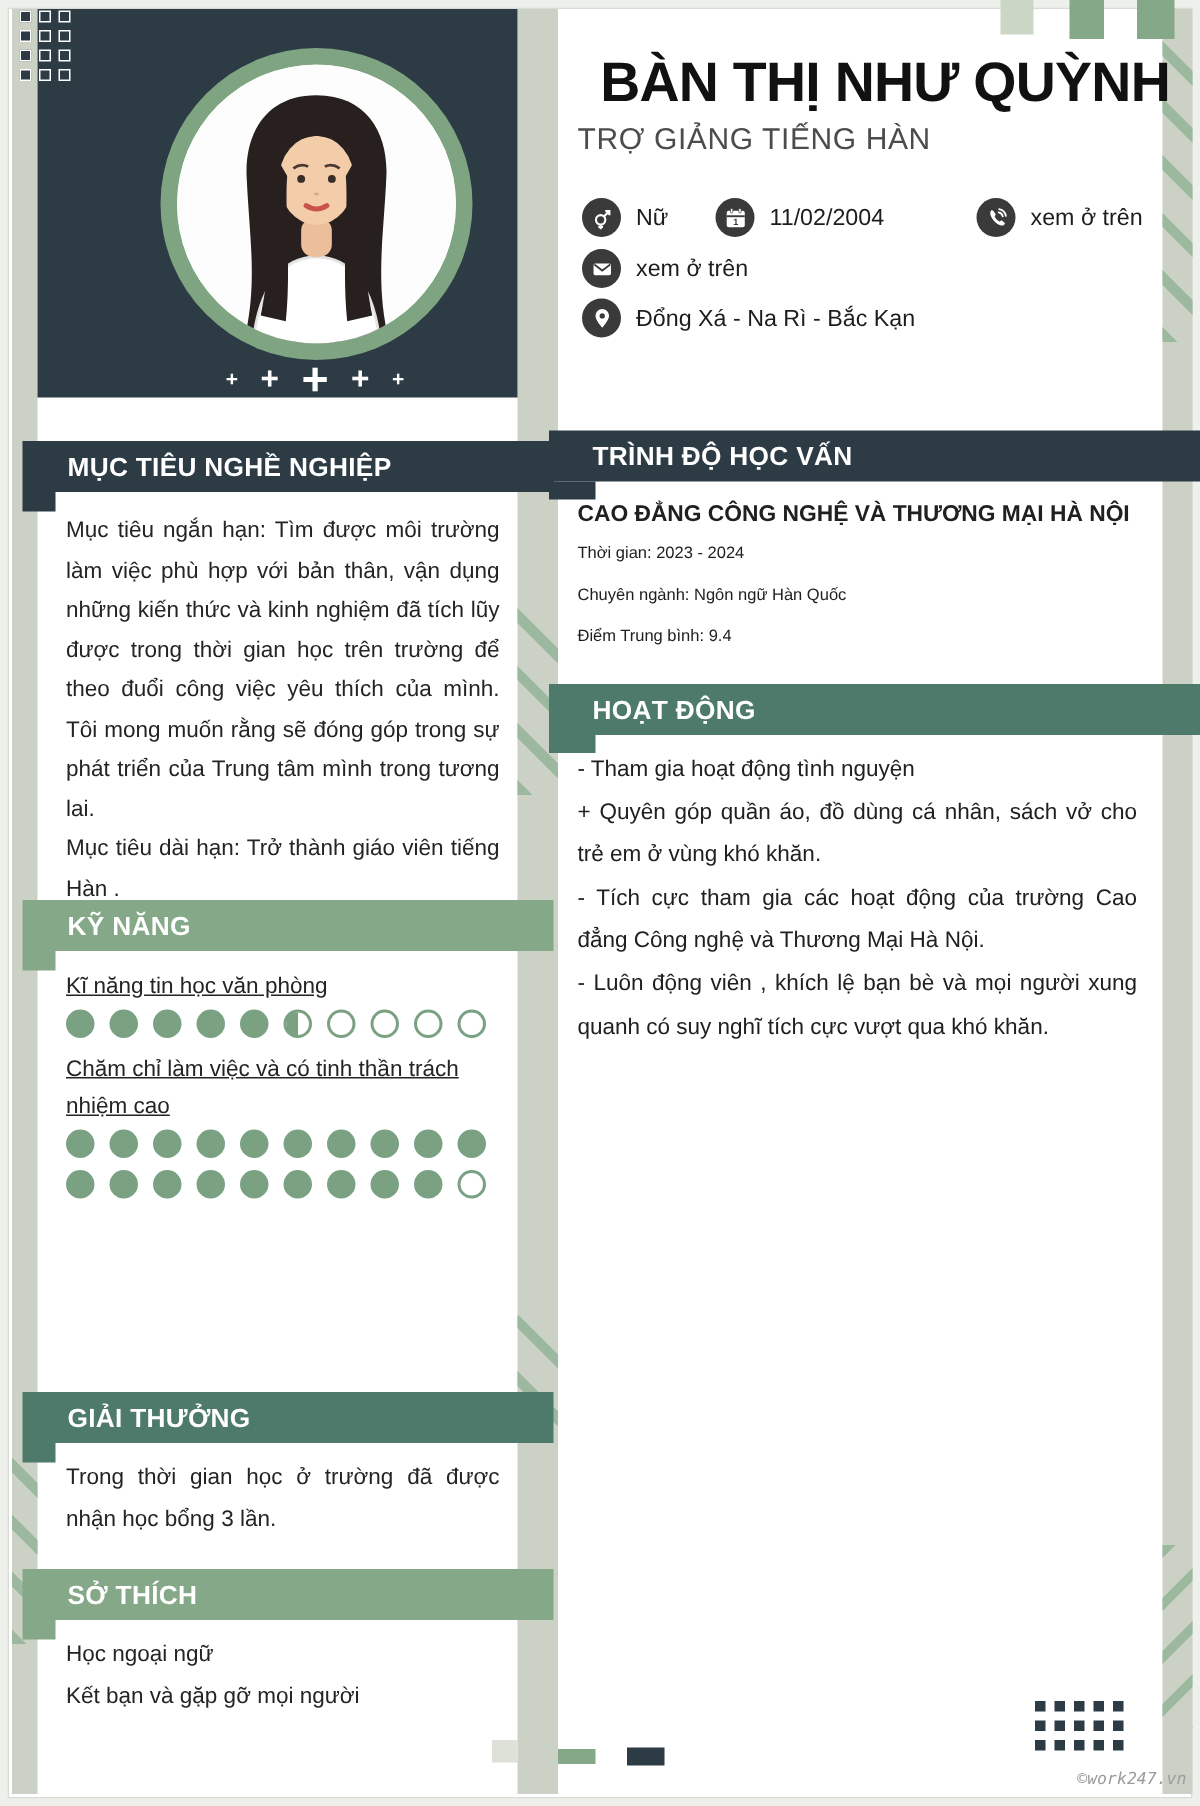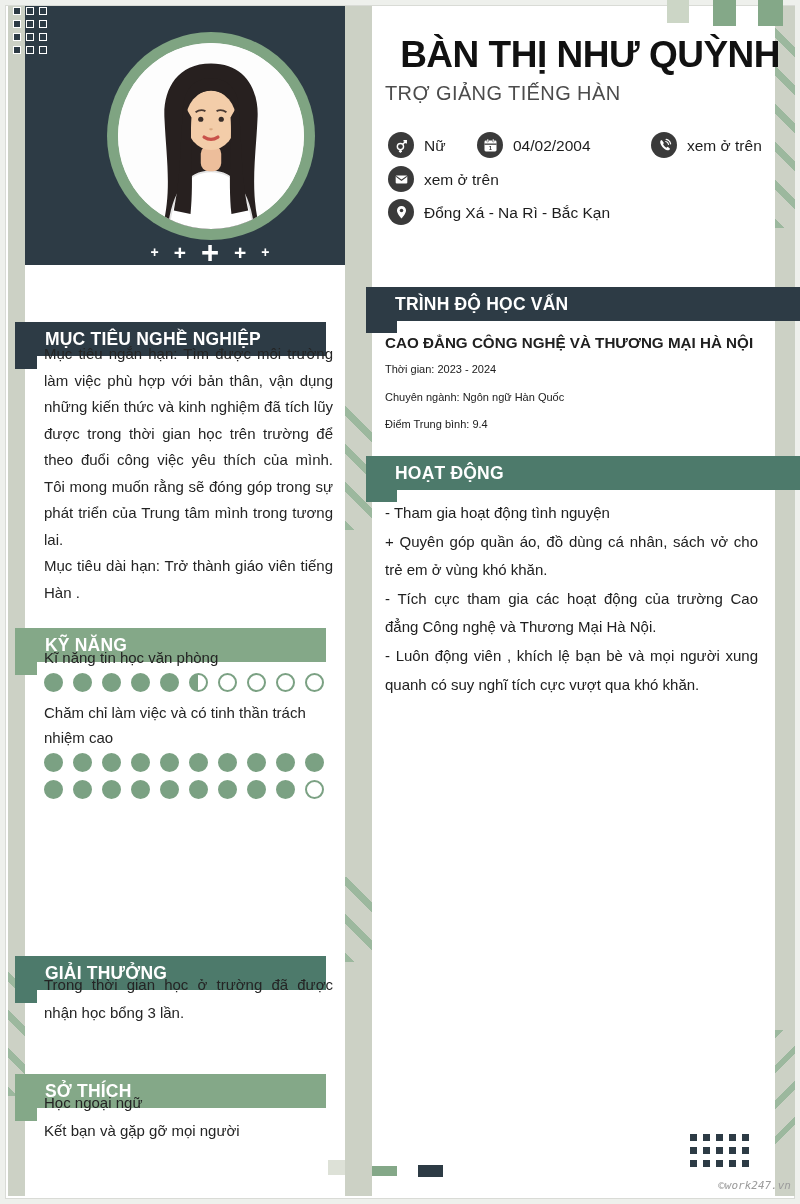--- a/index.html
+++ b/index.html
@@ -46,21 +46,21 @@
              grid-template-columns:repeat(3,8px); grid-auto-rows:8px; gap:5px; }
   .tl-grid span { width:8px; height:8px; background:#2d3b45; border:1.5px solid #ffffff; }
   .br-grid { position:absolute; left:690px; top:1134px; display:grid;
              grid-template-columns:repeat(5,7px); grid-auto-rows:7px; gap:6px; }
   .br-grid span { width:7px; height:7px; background:#2d3b45; }
 
   
   .sec { position:absolute; height:34px; color:#ffffff; font-weight:bold; font-size:17.5px;
          display:flex; align-items:center; letter-spacing:.2px; }
   .sec::after { content:""; position:absolute; left:0; top:100%; width:22px; height:13px; background:inherit; }
-  .sec-l { left:15px; width:311px; padding-left:30px;margin-top:28px; }
+  .sec-l { left:15px; width:354px; padding-left:30px; }
   .sec-r { left:366px; width:444px; padding-left:29px; }
   .sec-r::after { width:31px; height:12px; }
   .bg-navy { background:#2d3b45; }
   .bg-sage { background:#84a888; }
   .bg-teal { background:#4d7a6b; }
 
   
   .body-txt { position:absolute; font-size:15px; color:#242424; }
   .just { text-align:justify; }
   .obj   { left:44px; top:341px; width:289px; line-height:26.5px; }
@@ -82,21 +82,21 @@
   .edu { position:absolute; left:385px; top:329px; width:372px; }
   .edu-school { font-size:15.2px; font-weight:bold; line-height:27px; }
   .edu-line   { font-size:11px; line-height:27.6px; }
 
   
   .acts { position:absolute; left:385px; top:499px; width:373px; font-size:15px; line-height:28.6px; }
   .act-item { text-align:justify; }
 
   
   .skills { position:absolute; left:44px; top:645px; width:281px; }
-  .skill-label { font-size:15px; line-height:25px; color:#242424; }
+  .skill-label { font-size:15px; line-height:25px; color:#242424;text-decoration:underline; }
   .dots { display:flex; gap:10px; margin:3px 0 8px; }
   .dot  { width:19px; height:19px; border-radius:50%; border:2px solid #7ba183; background:#fff; }
   .dot.full { background:#7ba183; }
   .dot.half { background:linear-gradient(90deg, #7ba183 0 50%, #ffffff 50% 100%); }
 
   
   .bbar { position:absolute; }
   .wm { position:absolute; right:9px; top:1179px; font-family:"DejaVu Sans Mono", monospace;
         font-size:11px; color:#9b9b9b;font-style:italic; }
 </style>
@@ -175,21 +175,21 @@
 
 <div class="cicon" style="left:477px;top:132px">
   <svg viewBox="0 0 24 24">
       <rect x="3.5" y="5" width="17" height="15.5" rx="2" fill="#fff"></rect>
   <rect x="3.5" y="9.2" width="17" height="1.8" fill="#3a3a3a"></rect>
   <rect x="7" y="2.8" width="2.2" height="4.4" rx="1.1" fill="#fff" stroke="#3a3a3a" stroke-width="0.6"></rect>
   <rect x="14.8" y="2.8" width="2.2" height="4.4" rx="1.1" fill="#fff" stroke="#3a3a3a" stroke-width="0.6"></rect>
   <text x="12" y="18.4" font-size="8.5" fill="#3a3a3a" text-anchor="middle" font-weight="bold" font-family="Liberation Sans, sans-serif">1</text>
     </svg>
 </div>
-<div class="ctext" style="left:513px;top:137px">04/02/2004</div>
+<div class="ctext" style="left:513px;top:137px">11/02/2004</div>
 
 <div class="cicon" style="left:651px;top:132px">
   <svg viewBox="0 0 24 24">
       <path d="M7.2 4.3 C5.6 5.9 5.3 8.2 7.4 11.8 C9.4 15.2 12 17.6 15.5 18.7 C17.6 19.3 19.2 18.3 19.8 16.6 L16.6 13.9 L14.6 15 C12.6 14 11 12.4 10 10.3 L11.1 8.3 L8.6 4.9 Z" fill="#fff"></path>
   <path d="M13.8 6.4 a5 5 0 0 1 3.9 3.9 M14.3 3.4 a8 8 0 0 1 6.3 6.3" stroke="#fff" stroke-width="1.7" fill="none" stroke-linecap="round"></path>
     </svg>
 </div>
 <div class="ctext" style="left:687px;top:137px">xem ở trên</div>
 
 <div class="cicon" style="left:388px;top:166px">

